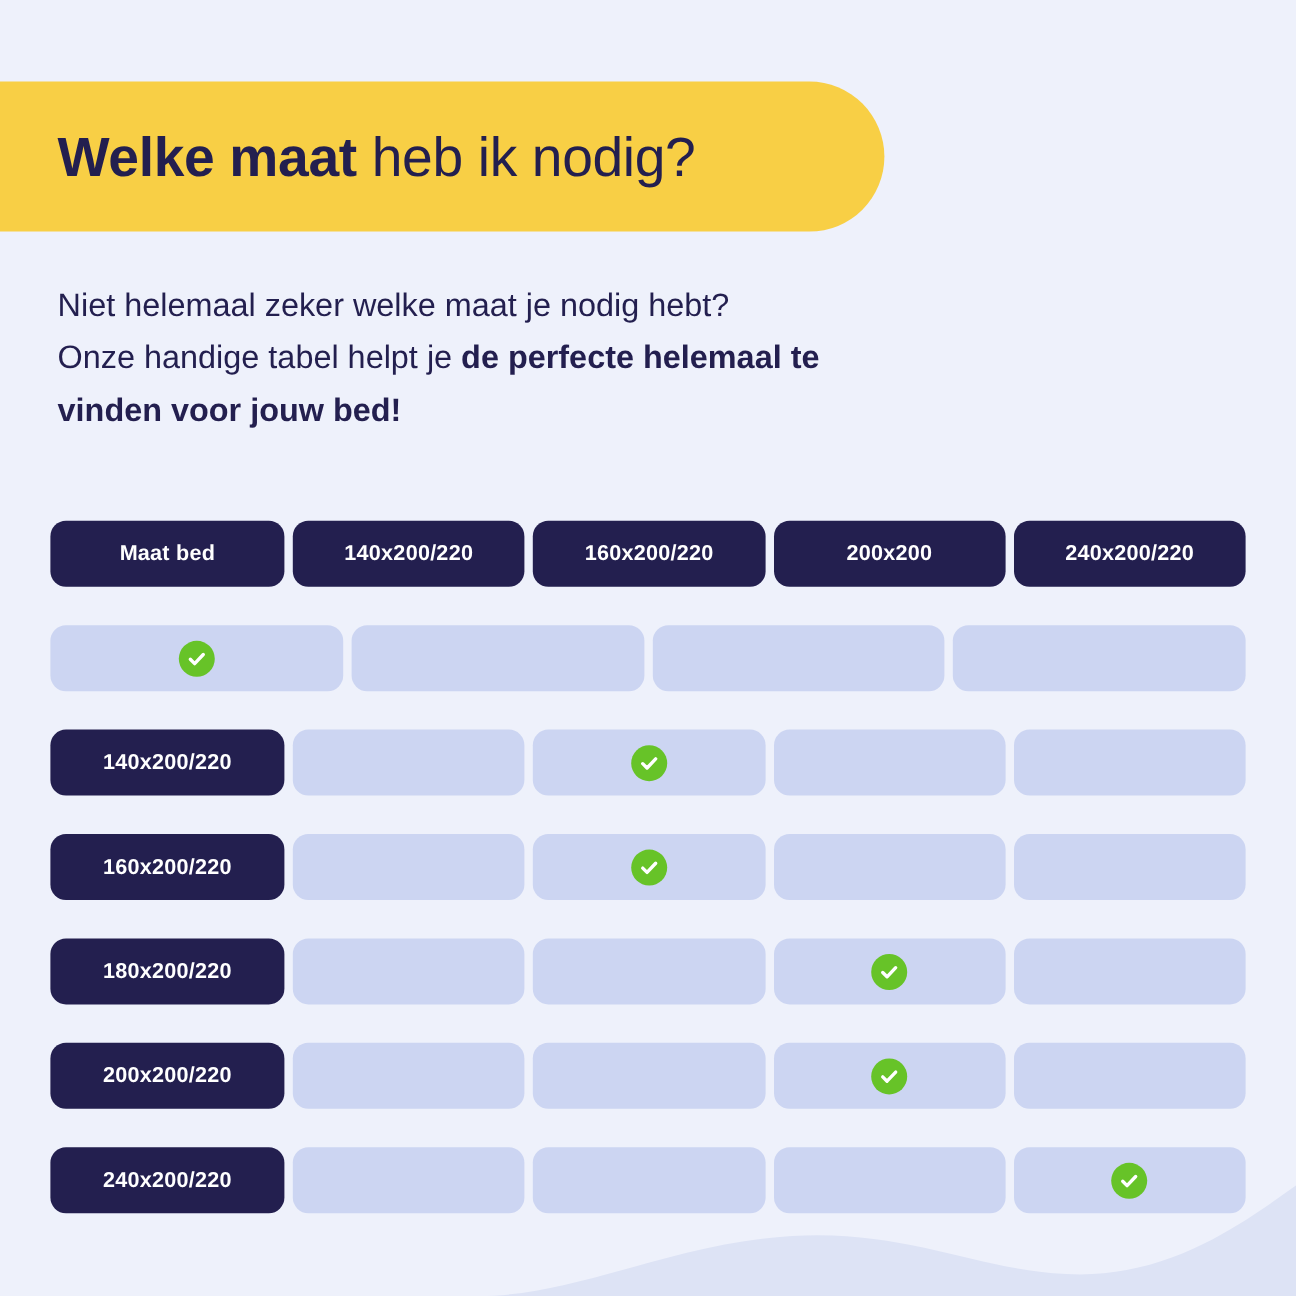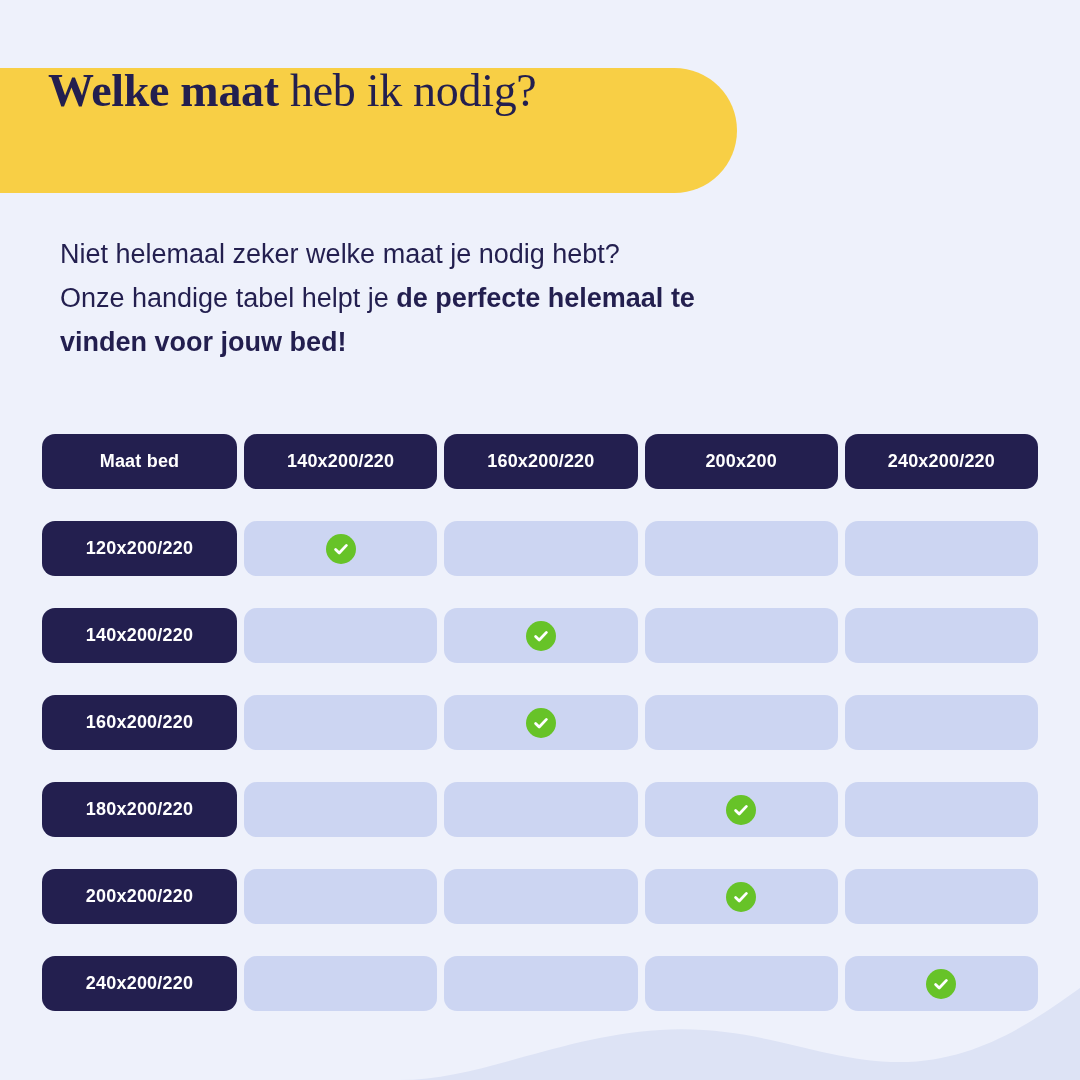--- a/index.html
+++ b/index.html
@@ -31,41 +31,41 @@
     position: absolute;
     left: 0;
     top: 68px;
     width: 737px;
     height: 125px;
     background: #f8cf45;
     border-top-right-radius: 63px;
     border-bottom-right-radius: 63px;
     z-index: 2;
     display: flex;
-    font-family: Liberation Serif, serif;
+    align-items: center;
   }
   .banner-title {
     margin-left: 48px;
     font-size: 46px;
     line-height: 1;
     color: #231f4f;
     letter-spacing: -0.3px;
     white-space: nowrap;
   }
   .banner-title .tw-bold {
     font-weight: 700;
   }
   .banner-title .tw-light {
     font-weight: 400;
   }
 
   
   .intro {
     position: absolute;
-    left: 60px;
+    left: 48px;
     top: 232px;
     width: 880px;
     font-size: 27px;
     line-height: 44px;
     color: #231f4f;
     z-index: 2;
   }
   .intro .em {
     font-weight: 700;
   }
@@ -154,21 +154,20 @@
   <div class="t-row">
     <div class="cell cell-label">Maat bed</div>
     <div class="cell cell-head">140x200/220</div>
     <div class="cell cell-head">160x200/220</div>
     <div class="cell cell-head">200x200</div>
     <div class="cell cell-head">240x200/220</div>
   </div>
 
   <div id="table-body-rows">
       <div class="t-row">
-        <div class="cell cell-label">120x200/220</div>
         <div class="cell cell-data">
           <span class="check-badge">
             <svg width="18" height="18" viewBox="0 0 18 18">
               <path d="M3.6 9.4 L7.2 13 L14.4 5.4" fill="none" stroke="#ffffff" stroke-width="2.8" stroke-linecap="round" stroke-linejoin="round"></path>
             </svg>
           </span>
         </div>
         <div class="cell cell-data"></div>
         <div class="cell cell-data"></div>
         <div class="cell cell-data"></div>

